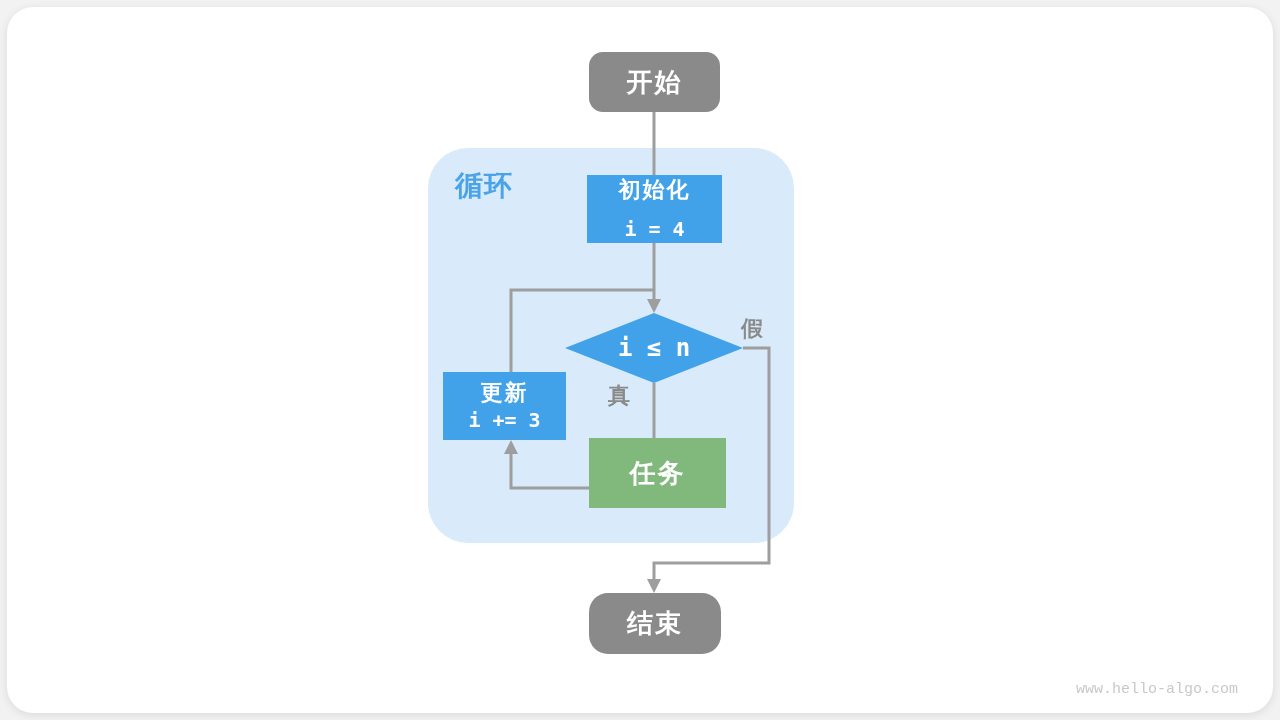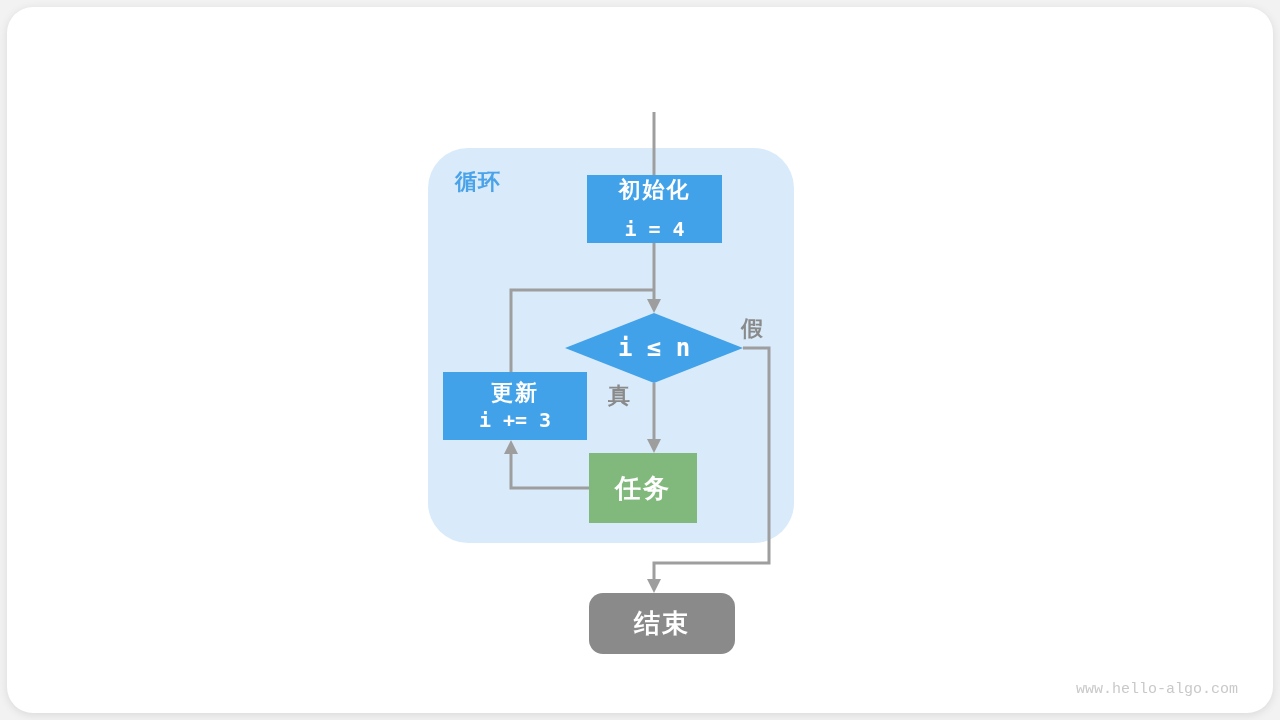--- a/index.html
+++ b/index.html
@@ -48,34 +48,34 @@
     align-items: center;
   }
   .node-terminal {
     background: var(--box-gray, #8A8A8A);
     border-radius: 14px;
     font-size: 26px;
     font-weight: bold;
     letter-spacing: 2px;
   }
   .node-start { left: 589px; top: 52px;  width: 131px; height: 60px; }
-  .node-end   { left: 589px; top: 593px; width: 146px; height: 61px; }
+  .node-end   { left: 589px; top: 593px; width: 132px; height: 61px; border-radius: 19px; }
   .node-process-blue {
     background: var(--box-blue, #42A2E9);
     font-weight: bold;
   }
   .node-init   { left: 587px; top: 175px; width: 135px; height: 68px; gap: 12px; }
-  .node-update { left: 443px; top: 372px; width: 144px; height: 68px; }
+  .node-update { left: 443px; top: 372px; width: 123px; height: 68px; }
   .node-label-line { font-size: 22px; line-height: 28px; letter-spacing: 2px; }
   .node-code-line {
     font-family: "DejaVu Sans Mono", "Liberation Mono", monospace;
     font-size: 20px; line-height: 26px; font-weight: bold;
   }
   .node-task {
-    left: 589px; top: 453px; width: 108px; height: 70px;
+    left: 589px; top: 438px; width: 137px; height: 70px;
     background: var(--box-green, #81B97D);
     font-size: 26px;
     font-weight: bold;
     letter-spacing: 2px;
   }
   .node-diamond {
     left: 565px; top: 313px; width: 178px; height: 70px;
     background: var(--box-blue, #42A2E9);
     clip-path: polygon(50% 0%, 100% 50%, 50% 100%, 0% 50%);
     font-family: "DejaVu Sans Mono", "Liberation Mono", monospace;
@@ -86,21 +86,21 @@
     position: absolute;
     z-index: 3;
     font-size: 22px;
     font-weight: bold;
     color: var(--label-gray, #8A8A8A);
   }
   .label-loop {
     position: absolute;
     left: 455px; top: 167px;
     z-index: 3;
-    font-size: 22px;
+    font-size: 28px;
     font-weight: bold;
     color: var(--loop-label-blue, #4AA3E8);
     letter-spacing: 1px;
   }
   .label-true  { left: 608px; top: 381px; }
   .label-false { left: 741px; top: 314px; }
   .watermark {
     position: absolute;
     right: 42px; bottom: 22px;
     z-index: 3;
@@ -128,20 +128,23 @@
     <path d="M654,383 L654,440" stroke="#9E9E9E" stroke-width="3" fill="none"></path>
     <polygon points="647,439 661,439 654,453" fill="#9E9E9E"></polygon>
 
     <path d="M589,488 L511,488 L511,453" stroke="#9E9E9E" stroke-width="3" fill="none"></path>
     <polygon points="504,454 518,454 511,440" fill="#9E9E9E"></polygon>
 
     <path d="M743,348 L769,348 L769,563 L654,563 L654,580" stroke="#9E9E9E" stroke-width="3" fill="none"></path>
     <polygon points="647,579 661,579 654,593" fill="#9E9E9E"></polygon>
   </svg>
 
+  <div class="node node-terminal node-start">
+    <span>开始</span>
+  </div>
 
   <div class="label-loop">循环</div>
 
   <div class="node node-process-blue node-init">
     <span class="node-label-line">初始化</span>
     <span class="node-code-line">i = 4</span>
   </div>
 
   <div class="node node-diamond">
     <span>i ≤ n</span>

